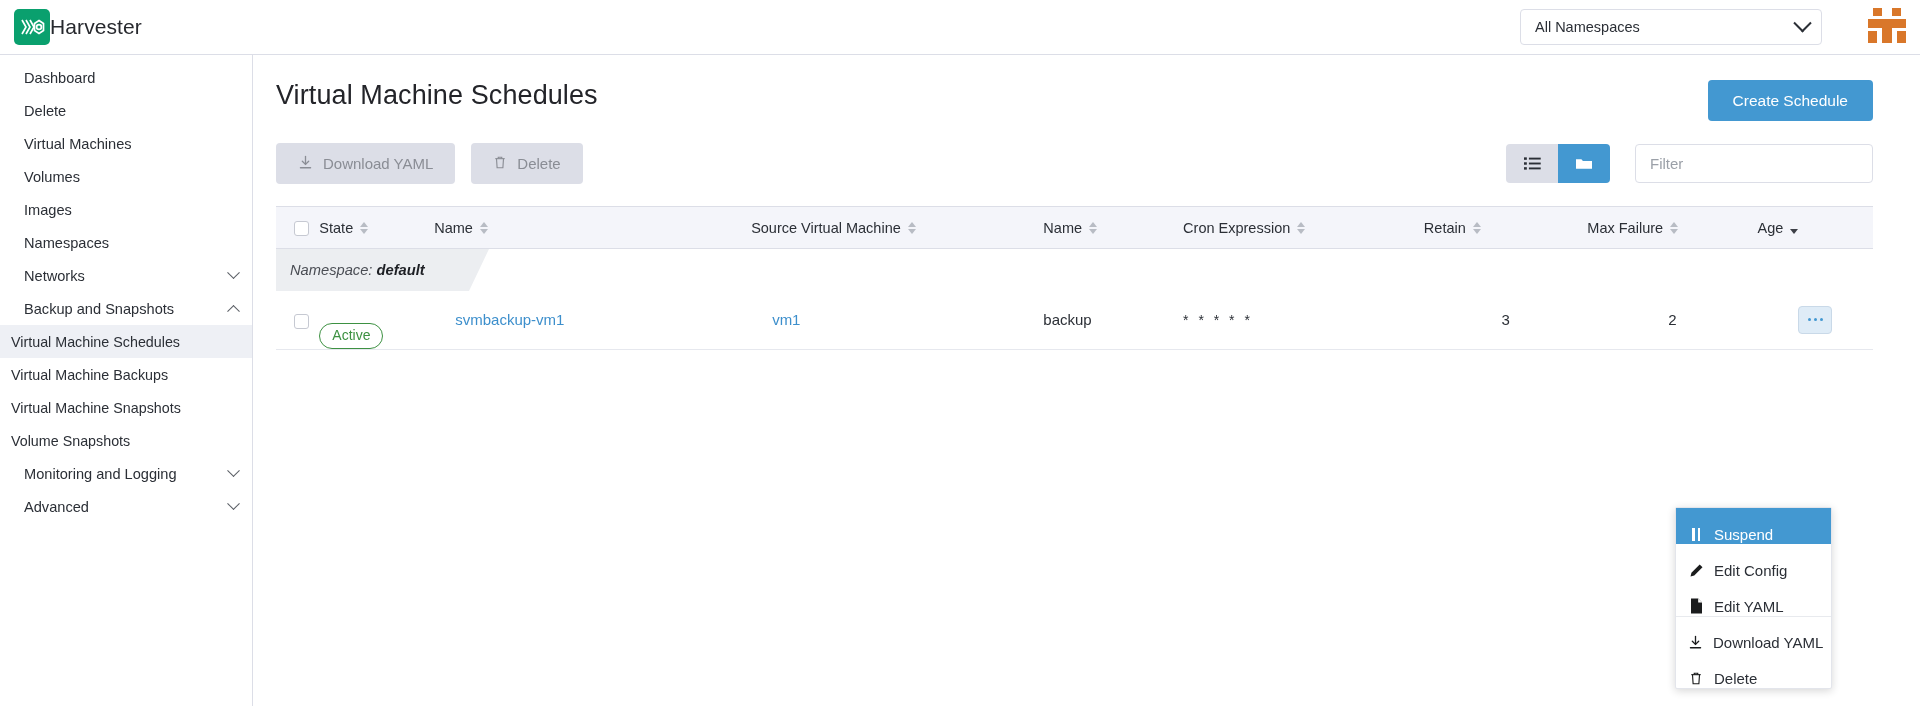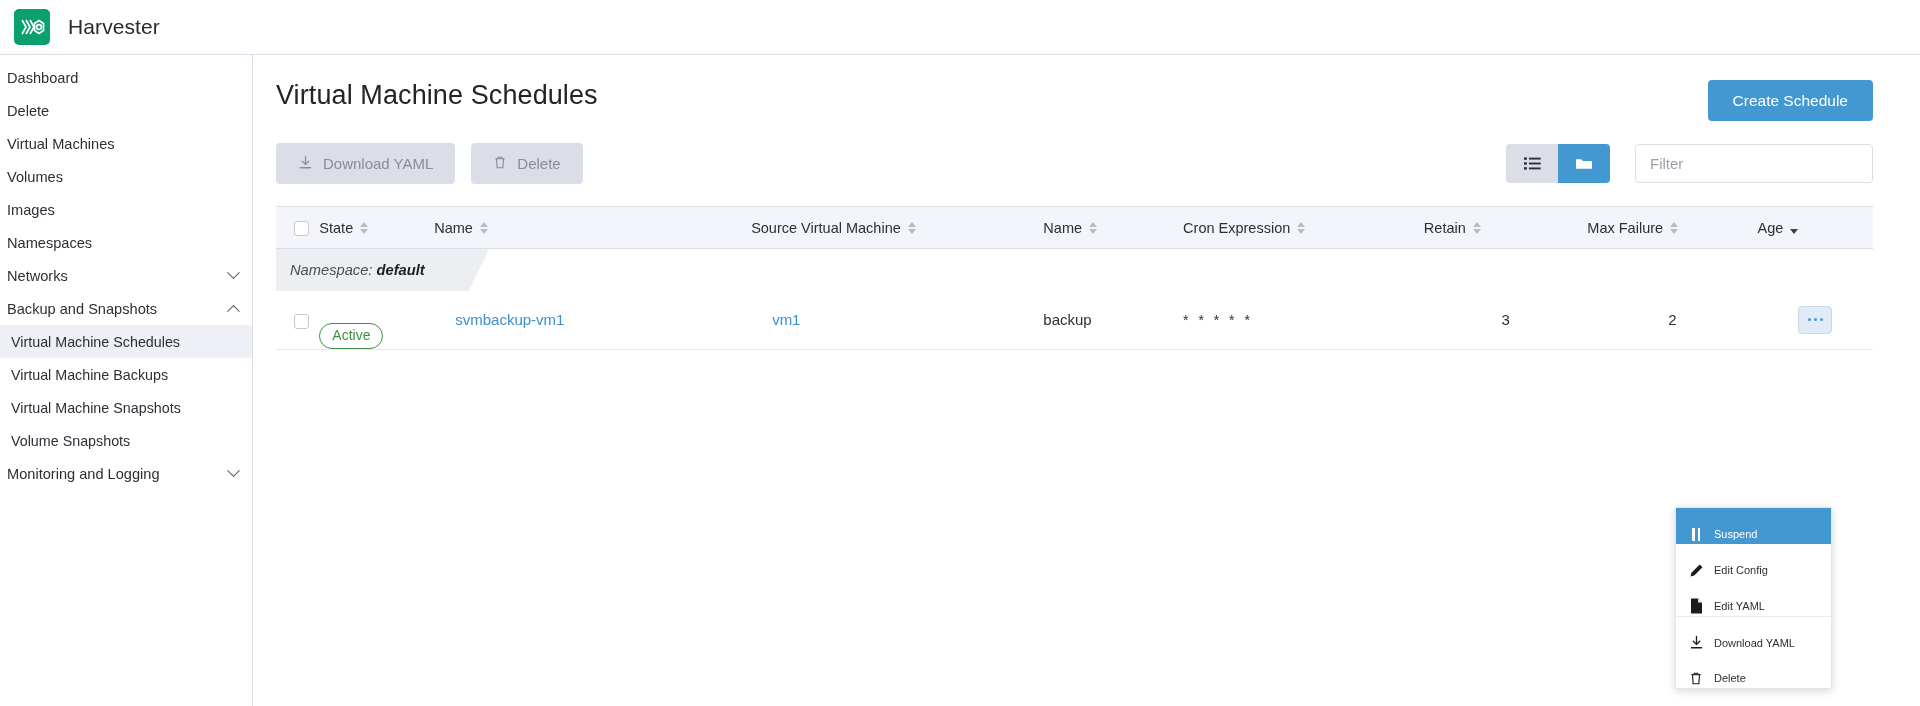--- a/index.html
+++ b/index.html
@@ -22,21 +22,20 @@
     display: flex; align-items: center;
   }
   .brand { display: flex; align-items: center; padding-left: 14px; }
   .brand-logo {
     width: 36px; height: 36px;
     background: #0aa06e;
     border-radius: 5px;
     display: flex; align-items: center; justify-content: center;
   }
   .brand-name {
-    margin-left: 18px;
     font-size: 21px;
     color: #27292e;
     letter-spacing: .1px;
   }
   .topbar-right {
     margin-left: auto;
     display: flex; align-items: center;
     padding-right: 0;
   }
   .ns-select {
@@ -68,21 +67,21 @@
   .sidebar {
     position: absolute; top: 55px; left: 0;
     width: 253px; height: 651px;
     background: #fff;
     border-right: 1px solid #dcdee7;
     padding-top: 6px;
   }
   .nav-item {
     height: 33px;
     display: flex; align-items: center;
-    padding-left: 7px; padding-right: 14px;
+    padding-left: 24px; padding-right: 14px;
     font-size: 14.6px;
     color: #2b2f36;
     cursor: pointer;
     white-space: nowrap;
   }
   .nav-item.group { font-size: 14.6px; }
   .nav-item.child { padding-left: 11px; font-size: 14.3px; }
   .nav-item.active { background: #eef0f5; }
   .nav-item .nav-chev {
     margin-left: auto;
@@ -290,21 +289,21 @@
     box-shadow: 0 2px 9px rgba(0,0,0,.16);
     border-radius: 2px;
     z-index: 30;
     padding: 0;
   }
   .ctx-item {
     height: 36px;
     display: flex; align-items: center;
     gap: 10px;
     padding: 16px 10px 0 12px;
-    font-size: 11px;
+    font-size: 15px;
     color: #2b2f36;
     cursor: pointer;
     white-space: nowrap;
   }
   .ctx-item.sel { background: #4398d1; color: #fff; }
   .ctx-sep { border-top: 1px solid #e8eaee; }
   .ctx-ico { width: 16px; display: flex; align-items: center; justify-content: center; }
   .pause-ico { display: flex; gap: 3px; }
   .pause-ico i { display: block; width: 2.5px; height: 13px; background: #fff; }
 </style>
@@ -320,20 +319,34 @@
           <path d="M7 5 L11 12 L7 19"></path>
           <path d="M11 5 L15 12 L11 19"></path>
           <polygon points="20,5.5 24.5,8.5 24.5,15.5 20,18.5 15.5,15.5 15.5,8.5"></polygon>
           <circle cx="20" cy="12" r="2.4"></circle>
         </g>
       </svg>
     </div>
     <div class="brand-name">Harvester</div>
   </div>
 
+  <div class="topbar-right">
+    <div class="ns-select">
+      <span>All Namespaces</span>
+      <span class="chev"></span>
+    </div>
+    <div class="user-avatar">
+      <span class="ua-sq" style="left:5px;  top:0;   width:9px;  height:8px;"></span>
+      <span class="ua-sq" style="left:24px; top:0;   width:9px;  height:8px;"></span>
+      <span class="ua-sq" style="left:0;    top:11px;width:38px; height:9px;"></span>
+      <span class="ua-sq" style="left:0;    top:23px;width:9px;  height:12px;"></span>
+      <span class="ua-sq" style="left:14px; top:20px;width:10px; height:15px;"></span>
+      <span class="ua-sq" style="left:29px; top:23px;width:9px;  height:12px;"></span>
+    </div>
+  </div>
 </div>
 
 <nav class="sidebar">
   <div class="nav-item">
     <span>Dashboard</span>
   </div>
   <div class="nav-item">
     <span>Delete</span>
   </div>
   <div class="nav-item">
@@ -363,20 +376,24 @@
     <span>Virtual Machine Backups</span>
   </div>
   <div class="nav-item child">
     <span>Virtual Machine Snapshots</span>
   </div>
   <div class="nav-item child">
     <span>Volume Snapshots</span>
   </div>
   <div class="nav-item group">
     <span>Monitoring and Logging</span>
+    <span class="nav-chev"></span>
+  </div>
+  <div class="nav-item group">
+    <span>Advanced</span>
     <span class="nav-chev"></span>
   </div>
 </nav>
 
 <main class="main">
 
   <div class="page-head">
     <h1 class="page-title">Virtual Machine Schedules</h1>
     <button class="btn-primary">Create Schedule</button>
   </div>

